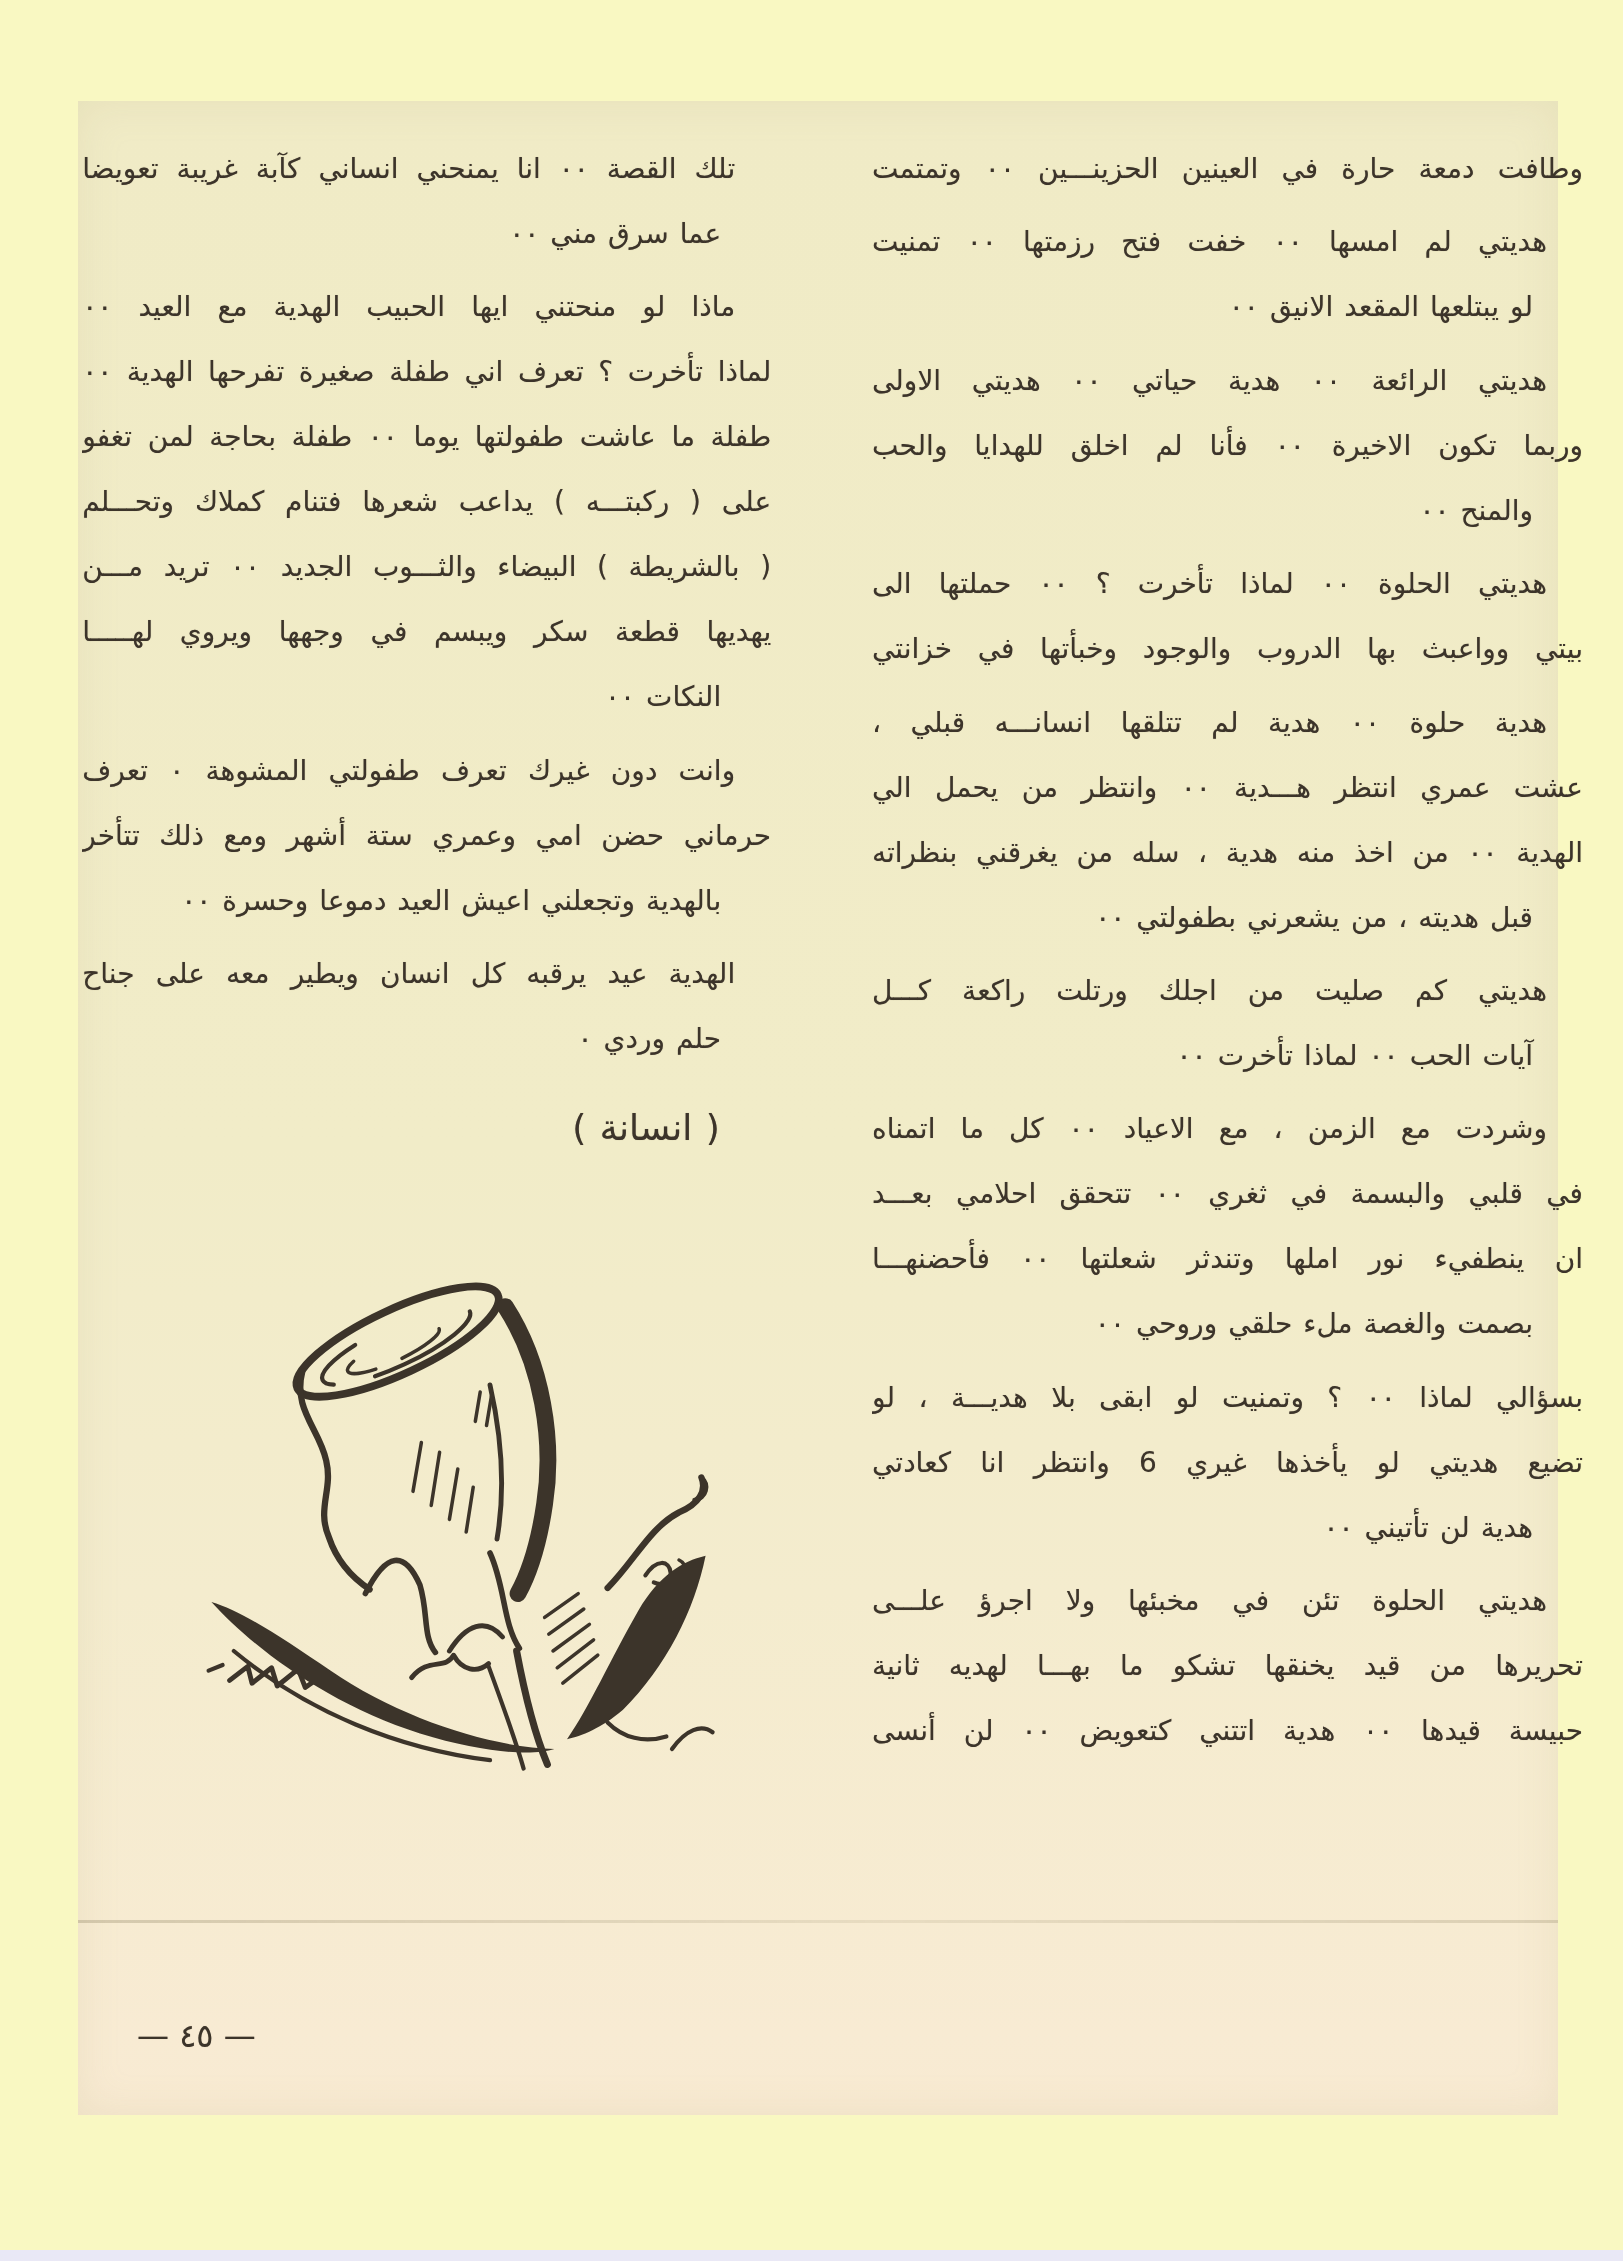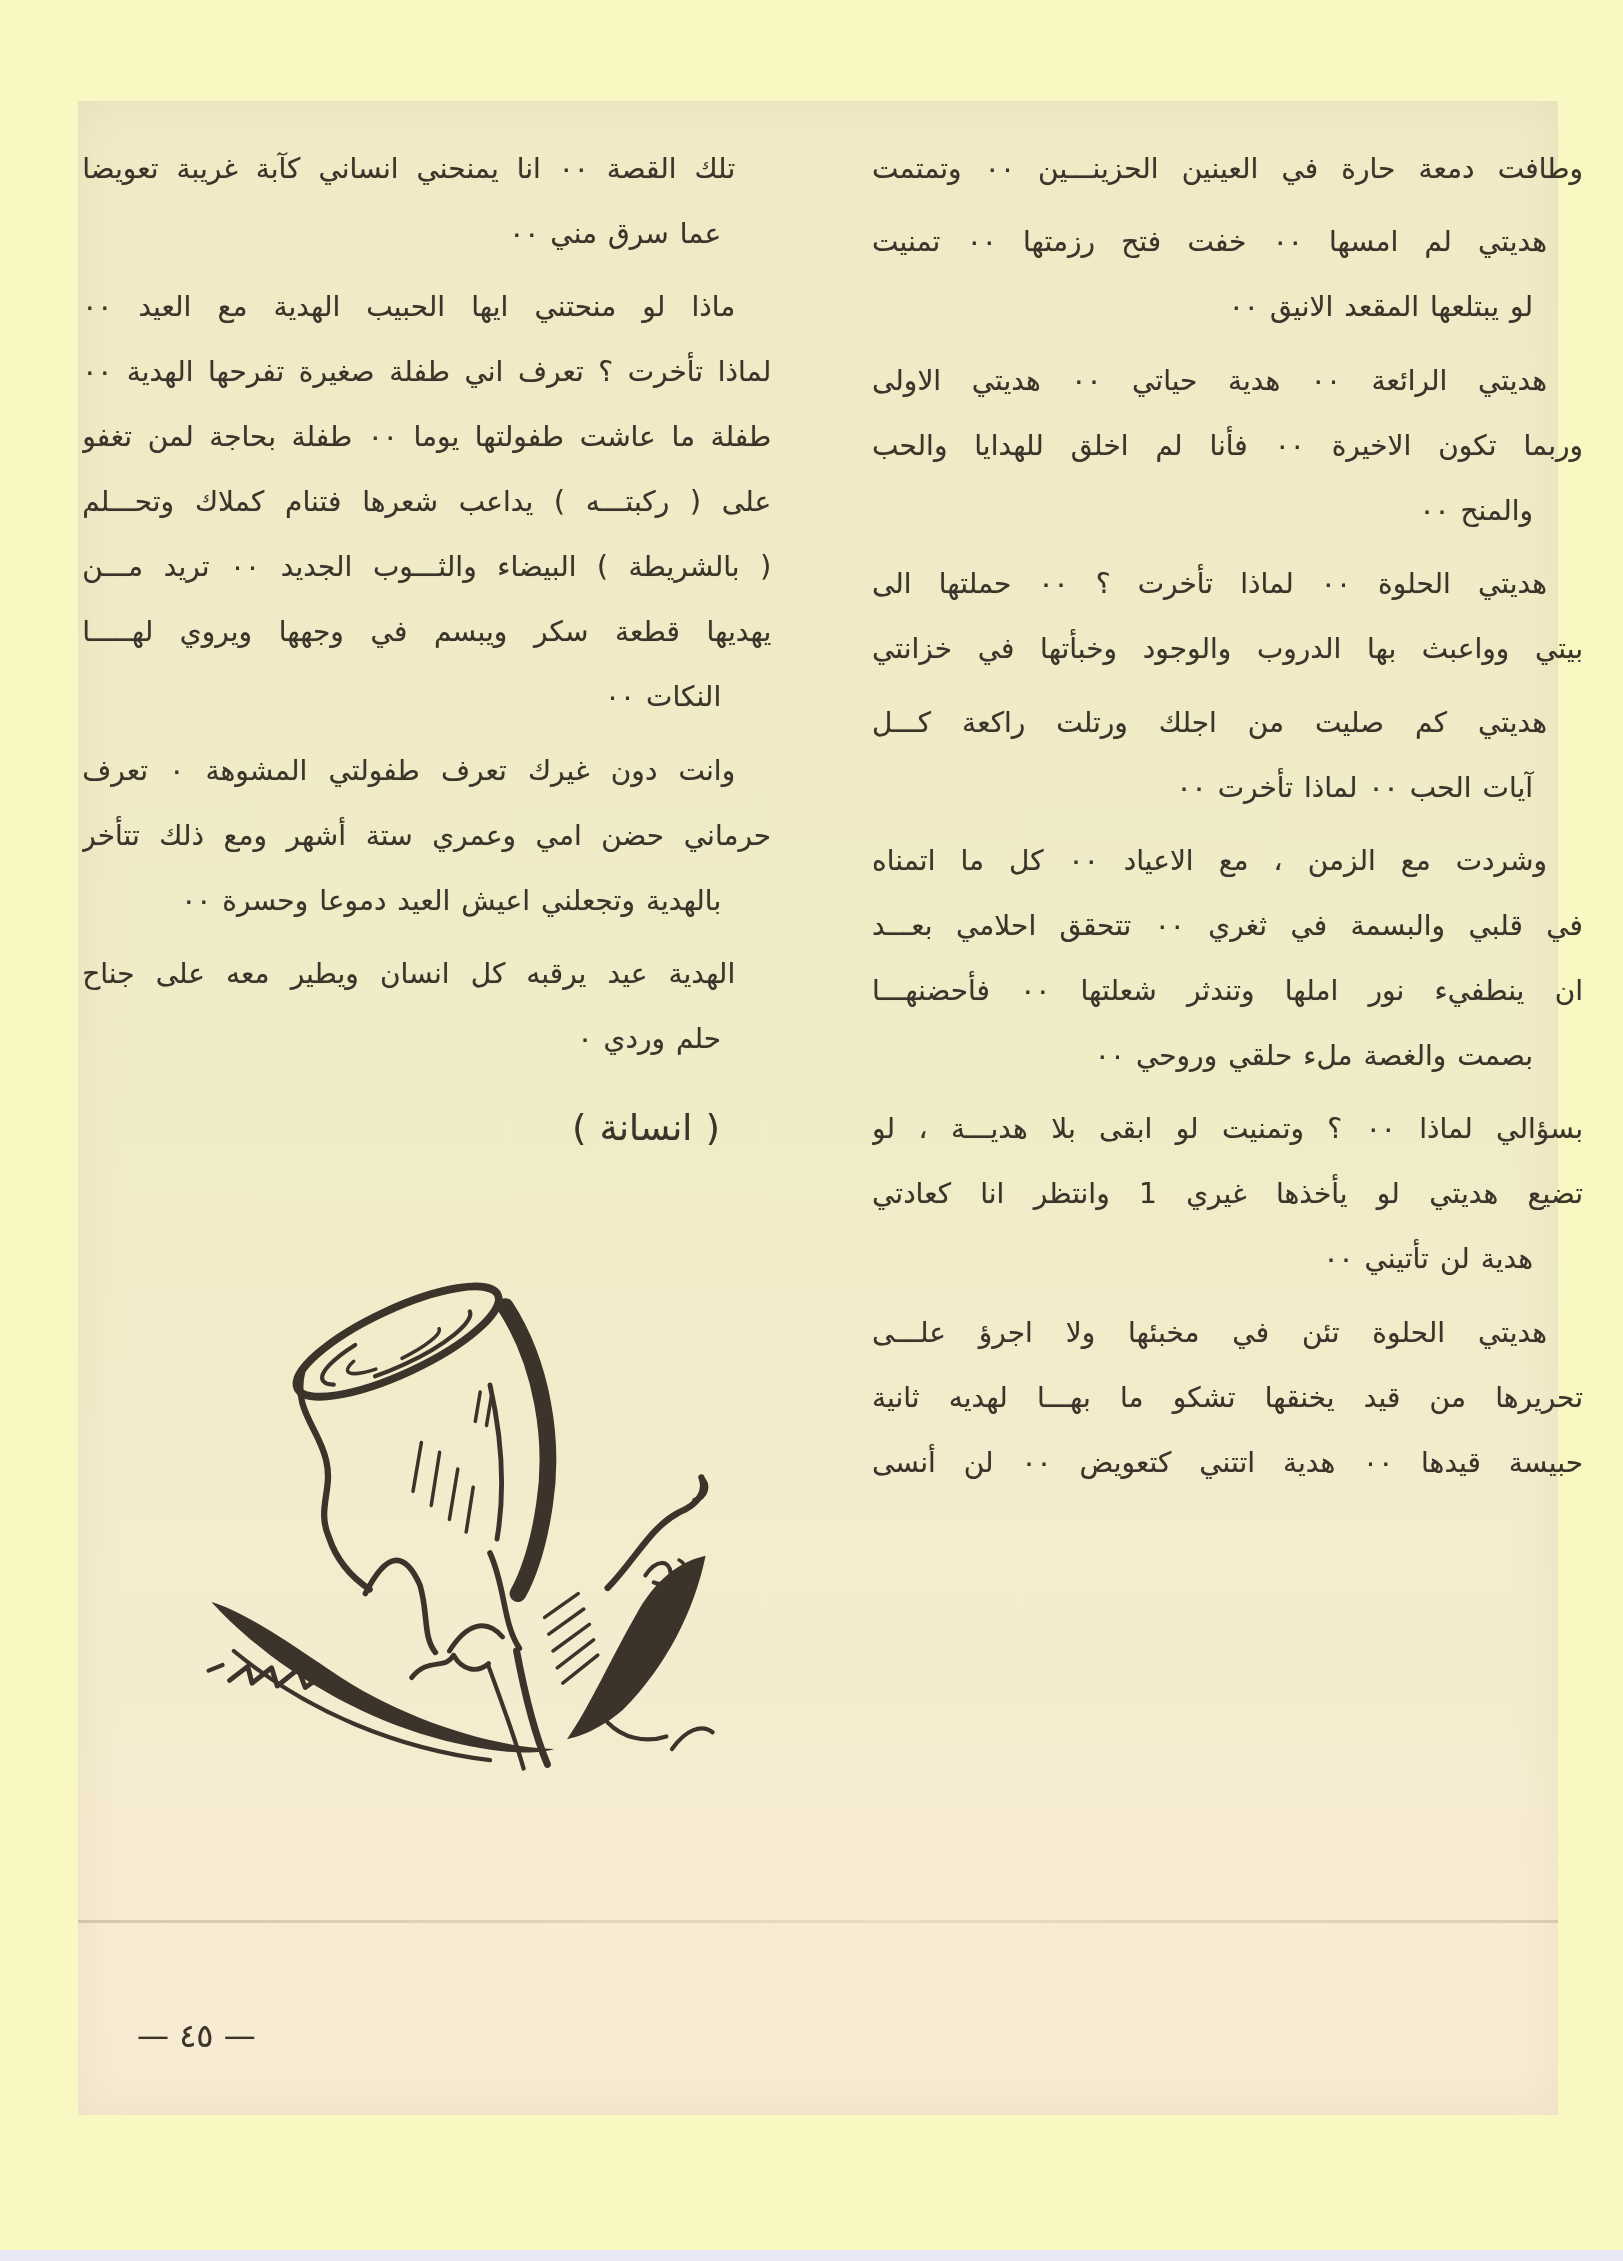--- a/index.html
+++ b/index.html
@@ -80,32 +80,38 @@
         <div class="para">
           <div class="line full first">هديتي الرائعة ٠٠ هدية حياتي ٠٠ هديتي الاولى</div>
           <div class="line full">وربما تكون الاخيرة ٠٠ فأنا لم اخلق للهدايا والحب</div>
           <div class="line short">والمنح ٠٠</div>
         </div>
         <div class="para">
           <div class="line full first">هديتي الحلوة ٠٠ لماذا تأخرت ؟ ٠٠ حملتها الى</div>
           <div class="line full">بيتي وواعبث بها الدروب والوجود وخبأتها في خزانتي</div>
         </div>
         <div class="para">
+          <div class="line full first">هدية حلوة ٠٠ هدية لم تتلقها انسانـــه قبلي ،</div>
+          <div class="line full">عشت عمري انتظر هـــدية ٠٠ وانتظر من يحمل الي</div>
+          <div class="line full">الهدية ٠٠ من اخذ منه هدية ، سله من يغرقني بنظراته</div>
+          <div class="line short">قبل هديته ، من يشعرني بطفولتي ٠٠</div>
+        </div>
+        <div class="para">
           <div class="line full first">هديتي كم صليت من اجلك ورتلت راكعة كـــل</div>
           <div class="line short">آيات الحب ٠٠ لماذا تأخرت ٠٠</div>
         </div>
         <div class="para">
           <div class="line full first">وشردت مع الزمن ، مع الاعياد ٠٠ كل ما اتمناه</div>
           <div class="line full">في قلبي والبسمة في ثغري ٠٠ تتحقق احلامي بعـــد</div>
           <div class="line full">ان ينطفيء نور املها وتندثر شعلتها ٠٠ فأحضنهـــا</div>
           <div class="line short">بصمت والغصة ملء حلقي وروحي ٠٠</div>
         </div>
         <div class="para">
           <div class="line full">بسؤالي لماذا ٠٠ ؟ وتمنيت لو ابقى بلا هديـــة ، لو</div>
-          <div class="line full">تضيع هديتي لو يأخذها غيري 1 وانتظر انا كعادتي</div>
+          <div class="line full">تضيع هديتي لو يأخذها غيري 6 وانتظر انا كعادتي</div>
           <div class="line short">هدية لن تأتيني ٠٠</div>
         </div>
         <div class="para">
           <div class="line full first">هديتي الحلوة تئن في مخبئها ولا اجرؤ علـــى</div>
           <div class="line full">تحريرها من قيد يخنقها تشكو ما بهـــا لهديه ثانية</div>
           <div class="line full">حبيسة قيدها ٠٠ هدية اتتني كتعويض ٠٠ لن أنسى</div>
         </div>
       </div>
 
     <div class="col col-left" id="col-left">

